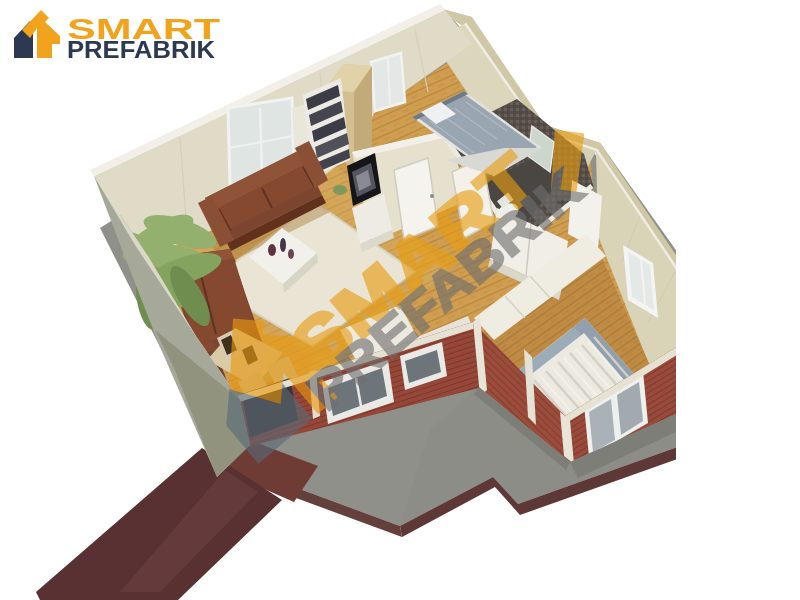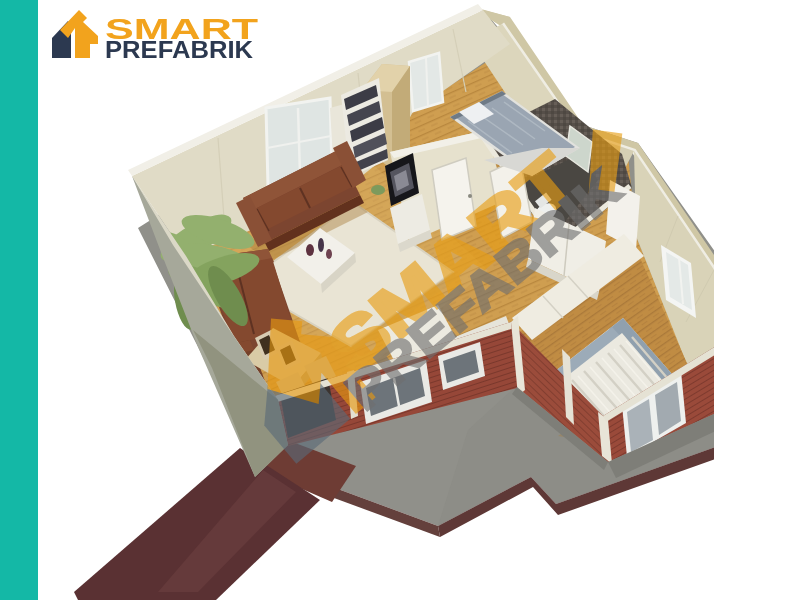--- a/index.html
+++ b/index.html
@@ -1,17 +1,17 @@
 <!DOCTYPE html>
 <html><head>
 <meta charset="utf-8">
 <style>
   html,body{margin:0;padding:0;background:#ffffff;}
-  .page{position:relative;width:676px;height:600px;background:#14b8a6;overflow:hidden;
-        font-family:"Liberation Sans", sans-serif;padding-left:38px;}
+  .page{position:relative;width:676px;height:600px;background:#c2410c;overflow:hidden;
+        font-family:"Liberation Sans", sans-serif;}
 </style>
 </head>
 <body>
 <div class="page">
 <svg width="800" height="600" viewBox="0 0 800 600" xmlns="http://www.w3.org/2000/svg">
 <defs>
   <pattern id="wood" width="14" height="9" patternUnits="userSpaceOnUse" patternTransform="rotate(-24)">
     <rect width="14" height="9" fill="#cf9e50"></rect>
     <rect y="0" width="14" height="1.3" fill="#b8873e"></rect>
     <rect y="4.5" width="7" height="1.1" fill="#c29147"></rect>

